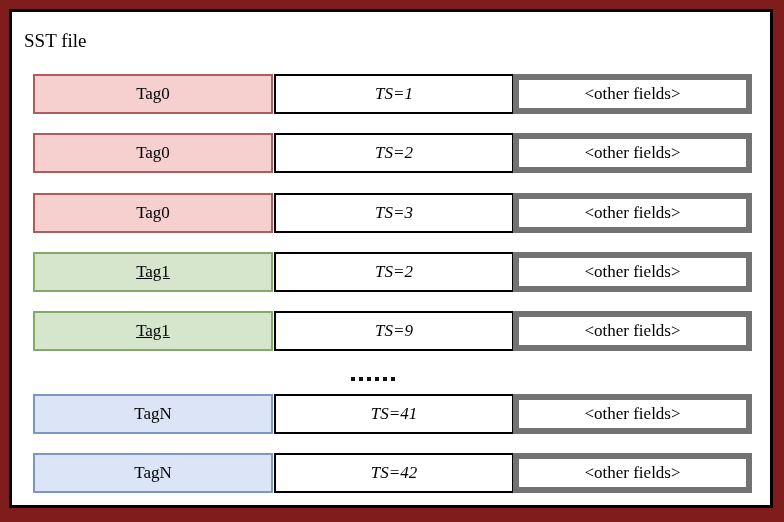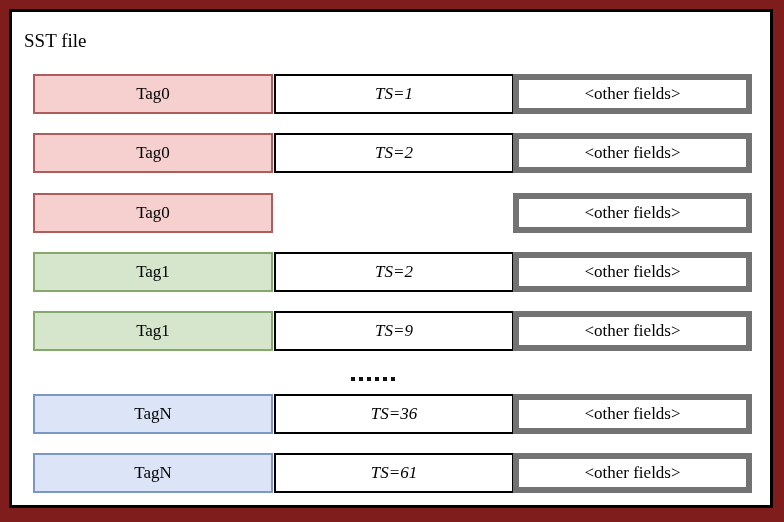--- a/index.html
+++ b/index.html
@@ -71,20 +71,21 @@
     border: 6px solid #737373;
     background: #ffffff;
   }
   .tag-pink {
     background: #f6cfcf;
     border-color: #b05c5c;
   }
   .tag-green {
     background: #d5e6cd;
     border-color: #85a96a;
+    text-decoration: underline;
   }
   .tag-blue {
     background: #dbe5f7;
     border-color: #7c96c5;
   }
   #ellipsis-row {
     position: absolute;
     left: 241px;
     top: 352px;
     width: 240px;
@@ -120,20 +121,21 @@
     </div>
 
     <div class="record-row" style="left:21px; top:121px; width:719px;">
       <div class="cell cell-tag tag-pink">Tag0</div>
       <div class="cell cell-ts">TS=2</div>
       <div class="cell cell-other">&lt;other fields&gt;</div>
     </div>
 
     <div class="record-row" style="left:21px; top:181px; width:719px;">
       <div class="cell cell-tag tag-pink">Tag0</div>
+      <div class="cell cell-ts">TS=3</div>
       <div class="cell cell-other">&lt;other fields&gt;</div>
     </div>
 
     <div class="record-row" style="left:21px; top:240px; width:719px;">
       <div class="cell cell-tag tag-green">Tag1</div>
       <div class="cell cell-ts">TS=2</div>
       <div class="cell cell-other">&lt;other fields&gt;</div>
     </div>
 
     <div class="record-row" style="left:21px; top:299px; width:719px;">
@@ -149,24 +151,24 @@
           <span></span>
           <span></span>
           <span></span>
           <span></span>
       </div>
 
     </div>
 
     <div class="record-row" style="left:21px; top:382px; width:719px;">
       <div class="cell cell-tag tag-blue">TagN</div>
-      <div class="cell cell-ts">TS=36</div>
+      <div class="cell cell-ts">TS=41</div>
       <div class="cell cell-other">&lt;other fields&gt;</div>
     </div>
 
     <div class="record-row" style="left:21px; top:441px; width:719px;">
       <div class="cell cell-tag tag-blue">TagN</div>
-      <div class="cell cell-ts">TS=61</div>
+      <div class="cell cell-ts">TS=42</div>
       <div class="cell cell-other">&lt;other fields&gt;</div>
     </div>
 
   </div>
 </div>
 
 </body></html>

